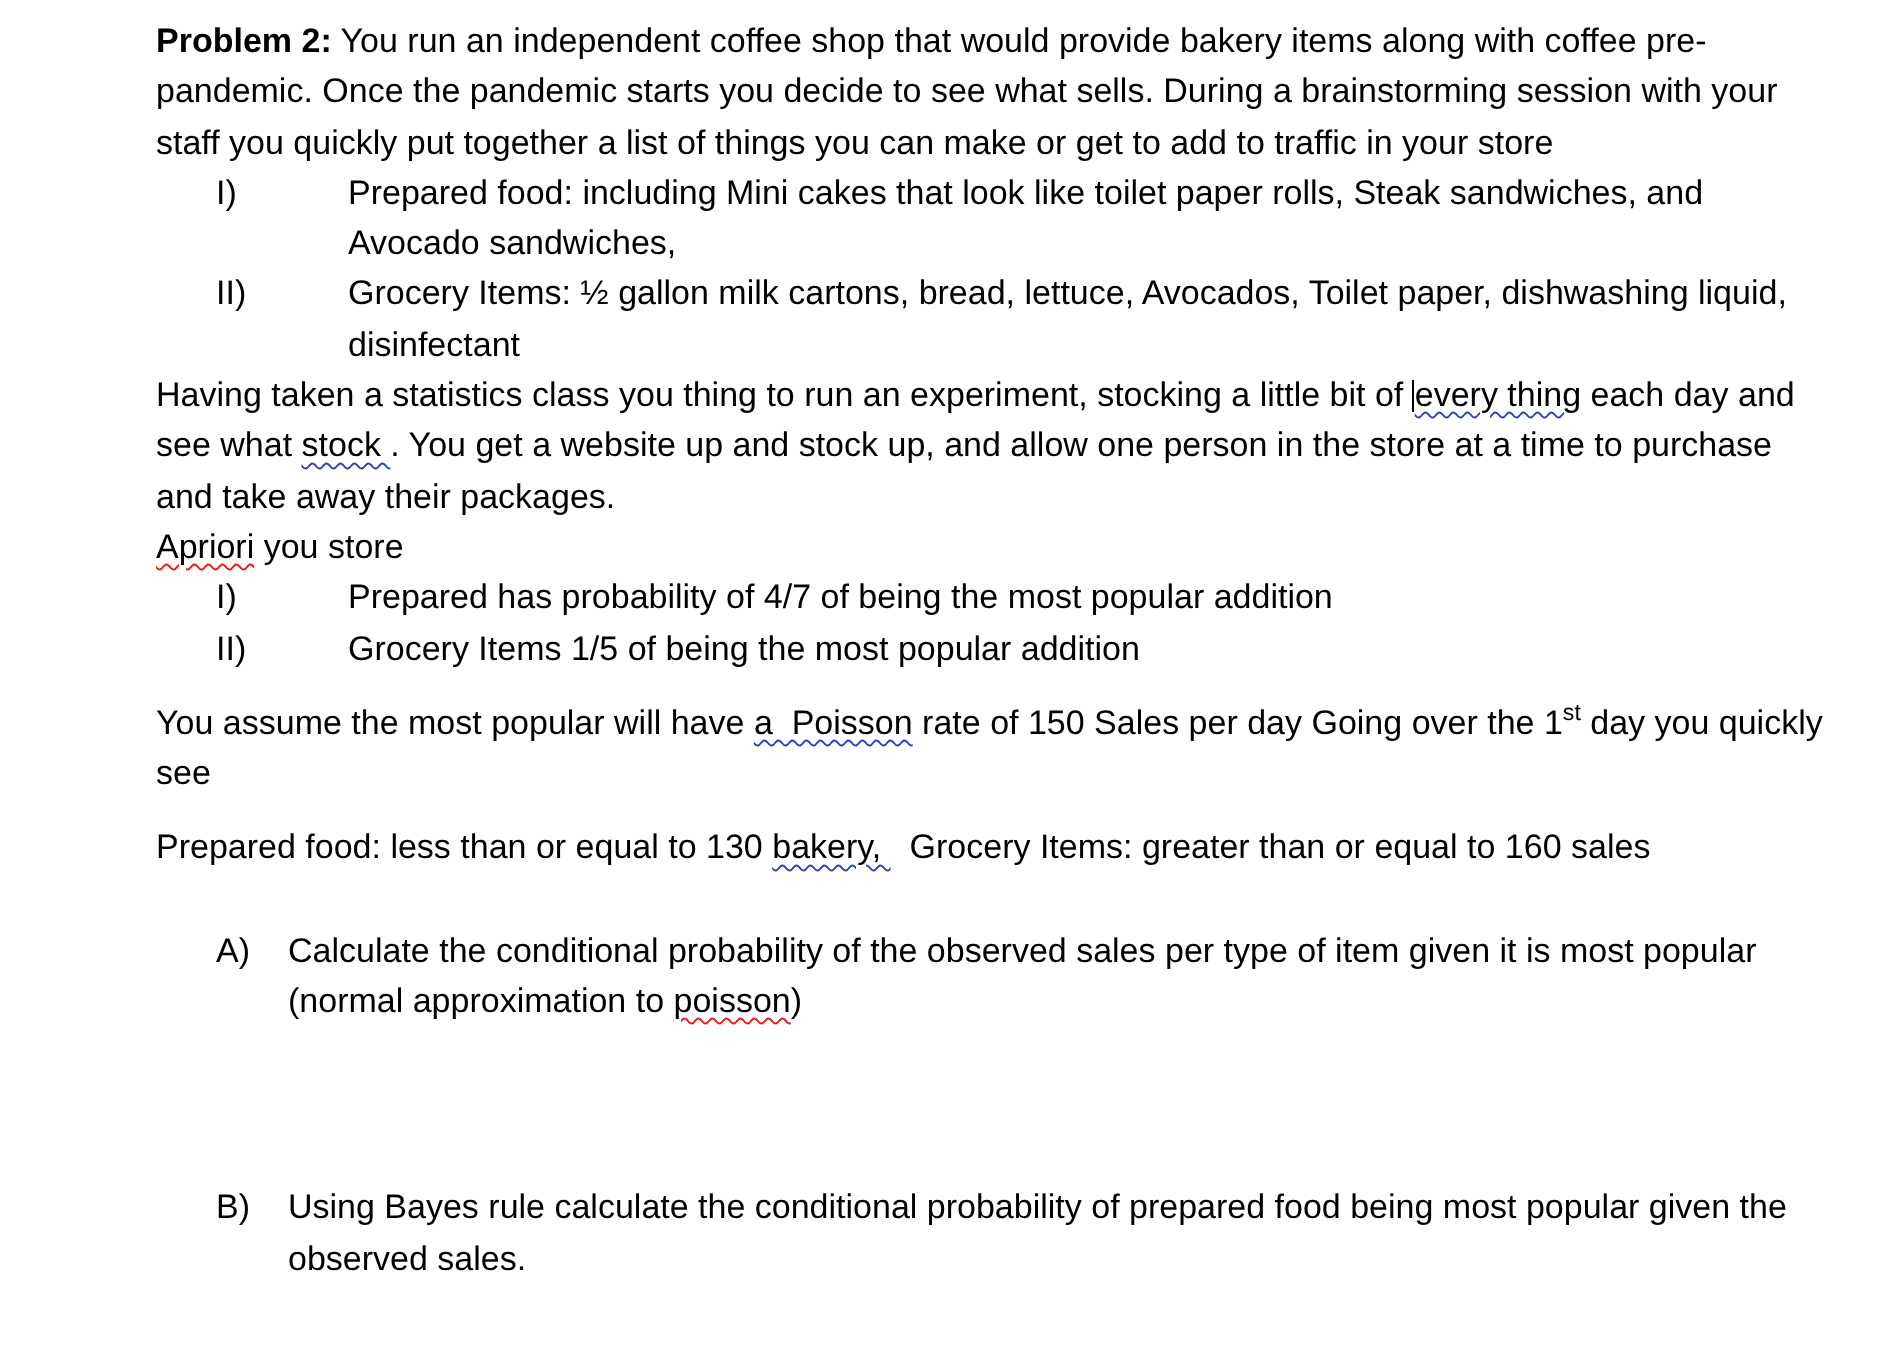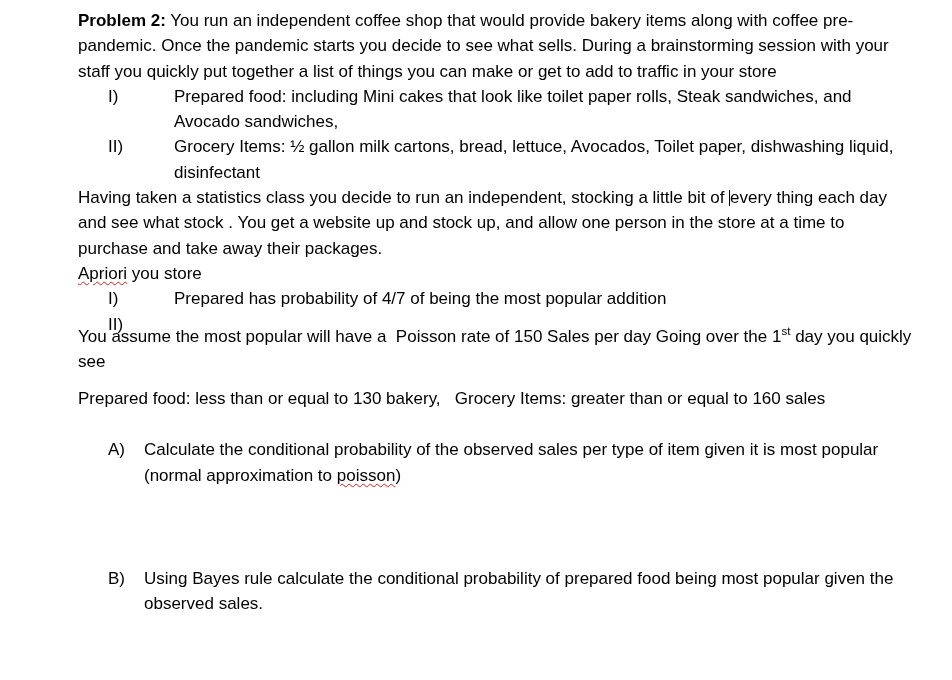--- a/index.html
+++ b/index.html
@@ -84,20 +84,21 @@
 
   
   .sq-red {
     text-decoration: underline;
     text-decoration-style: wavy;
     text-decoration-color: #e01b1b;
     text-decoration-thickness: 1px;
     text-underline-offset: 2px;
   }
   .sq-blue {
+    text-decoration: underline;
     text-decoration-style: wavy;
     text-decoration-color: #2b40c8;
     text-decoration-thickness: 1px;
     text-underline-offset: 2px;
     text-align: center;
   }
 
   sup {
     font-size: 0.68em;
     vertical-align: super;
@@ -129,31 +130,32 @@
       <div class="rli">
         <span class="marker">I)</span>
         <span>Prepared food:  including Mini cakes that look like toilet paper rolls, Steak sandwiches, and Avocado sandwiches,</span>
       </div>
       <div class="rli">
         <span class="marker">II)</span>
         <span>Grocery Items: ½ gallon milk cartons, bread, lettuce, Avocados, Toilet paper, dishwashing liquid, disinfectant</span>
       </div>
     </div>
 
-    <p class="para"><span>Having taken a statistics class you decide to run an independent, stocking a little bit of </span><span class="caret"></span><span class="sq-blue">every thing</span><span> each day and see what </span><span class="sq-blue">stock </span><span>. You get a website up and stock up, and allow one person in the store at a time to purchase and take away their packages.</span></p>
+    <p class="para"><span>Having taken a statistics class you thing to run an experiment, stocking a little bit of </span><span class="caret"></span><span class="sq-blue">every thing</span><span> each day and see what </span><span class="sq-blue">stock </span><span>. You get a website up and stock up, and allow one person in the store at a time to purchase and take away their packages.</span></p>
 
     <p class="para"><span class="sq-red">Apriori</span><span> you store</span></p>
 
     <div class="rlist">
       <div class="rli">
         <span class="marker">I)</span>
         <span>Prepared has probability of 4/7 of being the most popular addition</span>
       </div>
       <div class="rli">
         <span class="marker">II)</span>
+        <span>Grocery Items 1/5 of being the most popular addition</span>
       </div>
     </div>
 
     <div class="spacer-sm"></div>
 
     <p class="para"><span>You assume the most popular will have </span><span class="sq-blue nbspgap">a  Poisson</span><span> rate of 150 Sales per day Going over the 1</span><sup>st</sup><span> day you quickly see</span></p>
 
     <div class="spacer-sm"></div>
 
     <p class="para"><span>Prepared food: less than or equal to 130 </span><span class="sq-blue nbspgap">bakery, </span><span class="nbspgap">  Grocery Items: greater than or equal to 160 sales</span></p>

